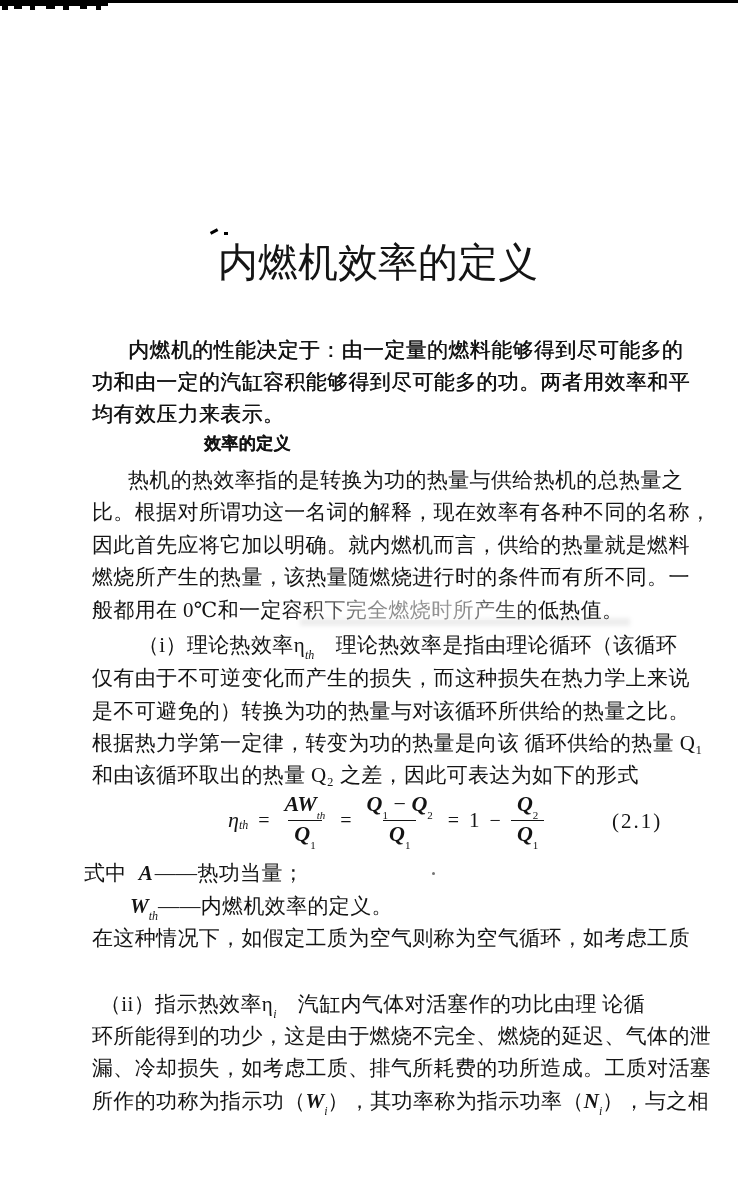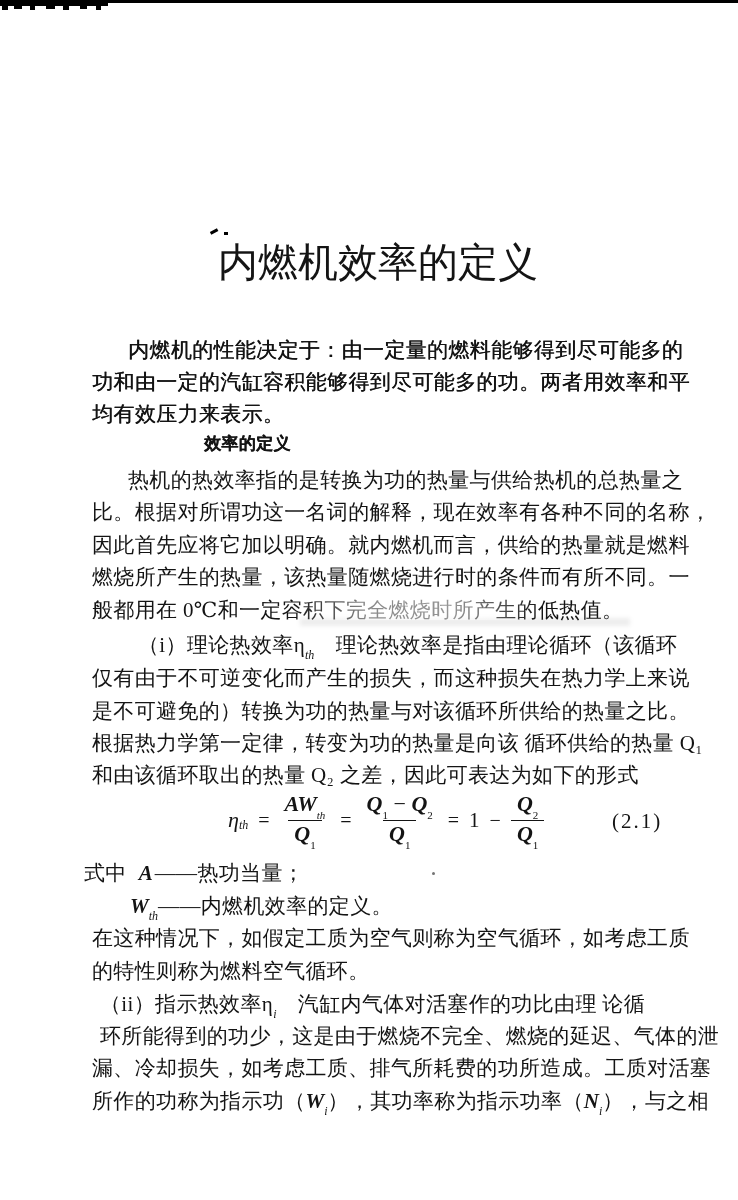--- a/index.html
+++ b/index.html
@@ -110,25 +110,24 @@
   </div>
   <div class="line eqtag" style="left:612px;top:809px;">(2.1)</div>
 
   <div class="line" style="left:84px;top:861px;">
     <span>式中</span><span class="bv gapA">A</span><span>——热功当量；</span>
   </div>
   <div class="line" style="left:130px;top:894px;">
     <span class="bv">W</span><sub class="s">th</sub><span>——内燃机效率的定义。</span>
   </div>
   <div class="line" style="left:92px;top:926px;">在这种情况下，如假定工质为空气则称为空气循环，如考虑工质</div>
-  <div class="line" style="left:92px;top:959px;">的特性则称为燃料空气循环。</div>
 
   <div class="line" style="left:100px;top:992px;">
     <span>（ii）指示热效率η</span><sub class="s">i</sub><span>　汽缸内气体对活塞作的功比由理 论循</span>
   </div>
-  <div class="line" style="left:100px;top:1024px;">环所能得到的功少，这是由于燃烧不完全、燃烧的延迟、气体的泄</div>
+  <div class="line" style="left:92px;top:1024px;">环所能得到的功少，这是由于燃烧不完全、燃烧的延迟、气体的泄</div>
   <div class="line" style="left:92px;top:1056px;">漏、冷却损失，如考虑工质、排气所耗费的功所造成。工质对活塞</div>
   <div class="line" style="left:92px;top:1089px;">
     <span>所作的功称为指示功（</span><span class="bv">W</span><sub class="s">i</sub><span>），其功率称为指示功率（</span><span class="bv">N</span><sub class="s">i</sub><span>），与之相</span>
   </div>
 
   <div class="fade"></div>
 </div>
 
 </body></html>

